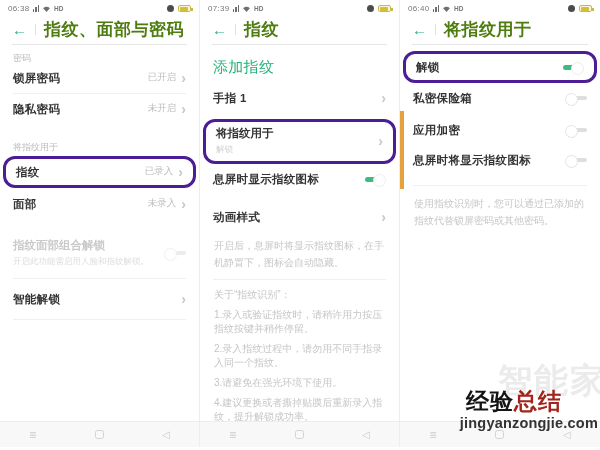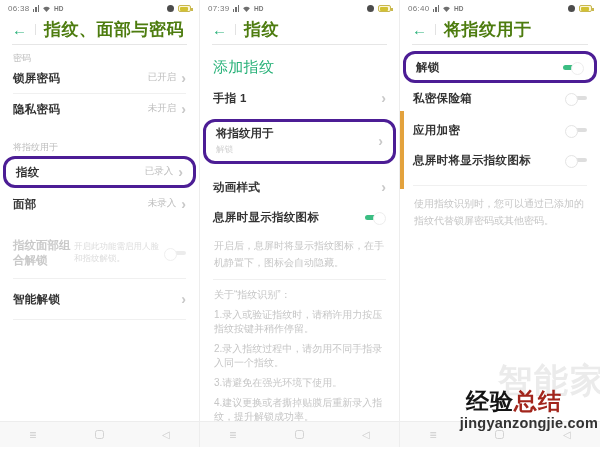--- a/index.html
+++ b/index.html
@@ -142,21 +142,21 @@
   </div>
   <div class="row" style="height:32px">
     <span class="row-label">面部</span>
     <span class="row-right">
       <span class="row-value">未录入</span>
       <span class="chev"></span>
     </span>
   </div>
 
   <div class="two-line disabled mt14">
-    <span style="flex:1; display:flex; ">
+    <span style="flex:1; display:flex; flex-direction:column;">
       <span class="tl-t">指纹面部组合解锁</span>
       <span class="tl-s">开启此功能需启用人脸和指纹解锁。</span>
     </span>
     <span class="tg tg-off tg-dis"></span>
   </div>
   <div class="inset-div mt6"></div>
   <div class="row h40">
     <span class="row-label">智能解锁</span>
     <span class="row-right">
         <span class="chev"></span>
@@ -207,30 +207,30 @@
   <div class="hl mt6">
     <div class="two-line" style="padding:4px 10px 5px;">
       <span style="flex:1; display:flex; flex-direction:column;">
         <span class="tl-t">将指纹用于</span>
         <span class="tl-s">解锁</span>
       </span>
       <span class="chev"></span>
     </div>
   </div>
 
+  <div class="row">
+    <span class="row-label">息屏时显示指纹图标</span>
+    <span class="row-right">
+        <span class="tg tg-on"></span>
+      </span>
+  </div>
   <div class="row mt8">
     <span class="row-label">动画样式</span>
     <span class="row-right">
         <span class="chev"></span>
-      </span>
-  </div>
-  <div class="row">
-    <span class="row-label">息屏时显示指纹图标</span>
-    <span class="row-right">
-        <span class="tg tg-on"></span>
       </span>
   </div>
   <div class="note">开启后，息屏时将显示指纹图标，在手机静置下，图标会自动隐藏。</div>
   <div class="inset-div mt8"></div>
 
   <div class="tips">
     <div class="tip mt8">关于“指纹识别”：</div>
     <div class="tip">1.录入或验证指纹时，请稍许用力按压指纹按键并稍作停留。</div>
     <div class="tip">2.录入指纹过程中，请勿用不同手指录入同一个指纹。</div>
     <div class="tip">3.请避免在强光环境下使用。</div>

